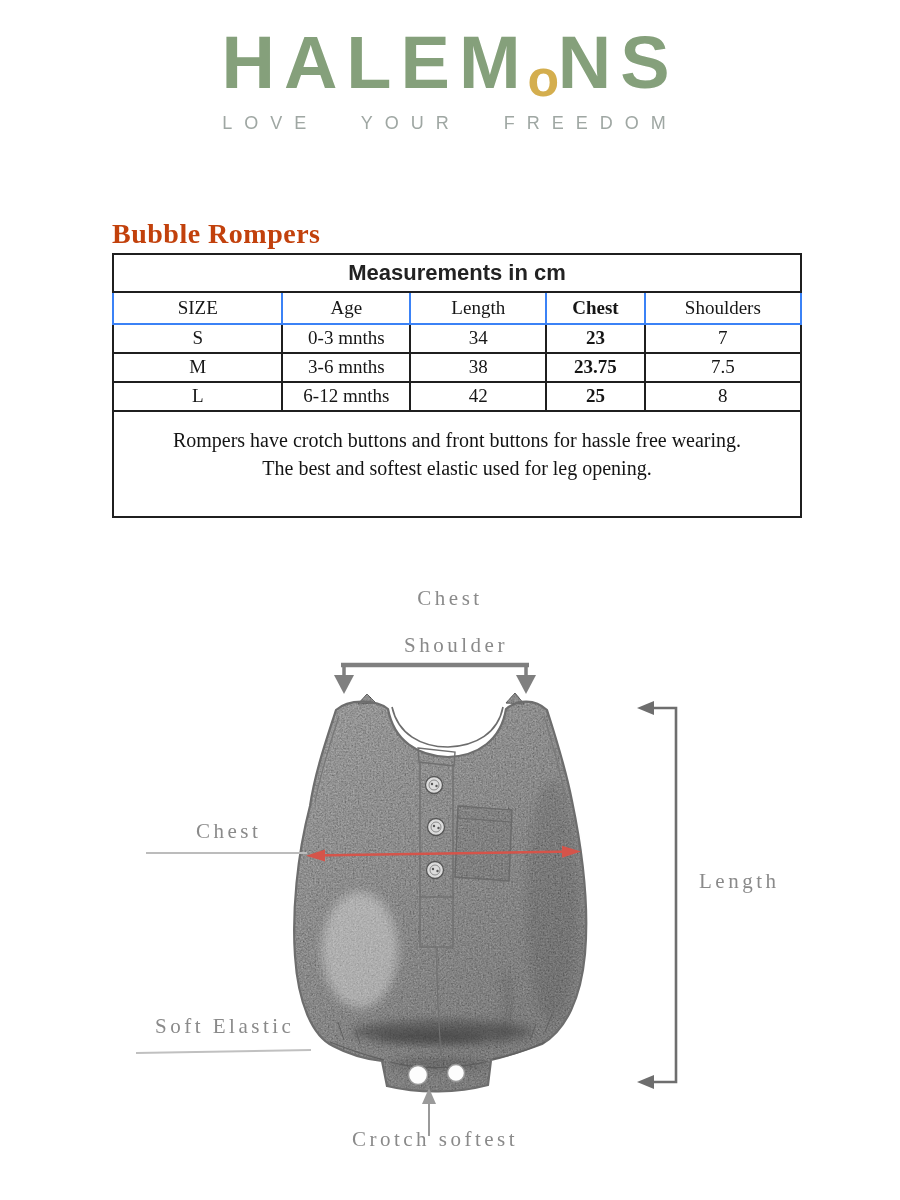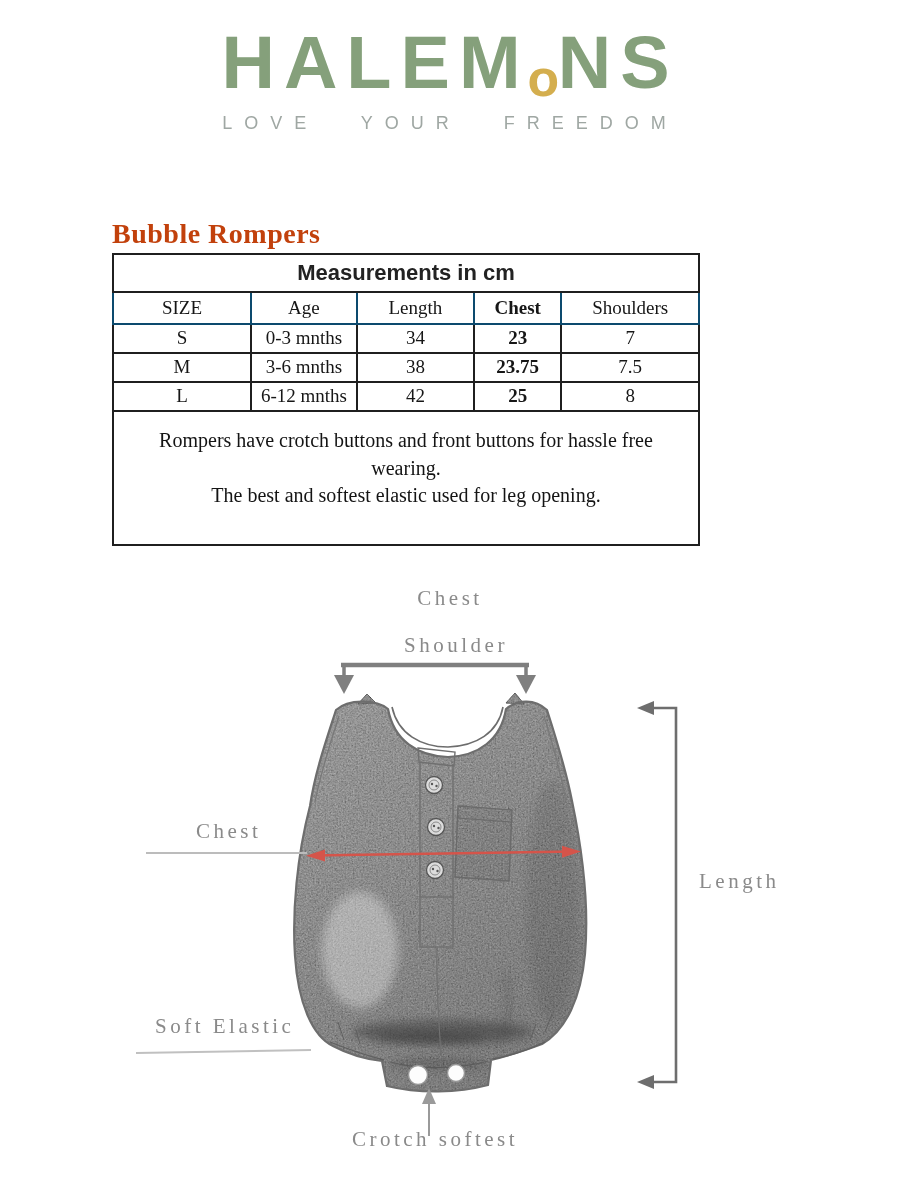--- a/index.html
+++ b/index.html
@@ -38,36 +38,36 @@
 
   
   .content { position:absolute; left:112px; top:218px; width:678px; }
   .heading {
     margin:0 0 3px 0;
     font-size:28px; font-weight:bold;
     color:#c2410c; letter-spacing:0.5px;
     font-family:"Liberation Serif", serif;
   }
   table.size-table {
-    width:588px; border-collapse:collapse;
+    width:690px; border-collapse:collapse;
     border:2.5px solid #1f1f1f;
     color:#161616;
   }
   table.size-table td, table.size-table th { text-align:center; }
   .title-cell {
     font-family:"Liberation Sans", sans-serif;
     font-weight:bold; font-size:22px;
     padding:5px 0 5px 0;
     border-bottom:2px solid #1f1f1f;
     color:#222;
   }
   tr.cols th {
     font-weight:normal; font-size:19px;
     padding:4px 6px;
-    border:2px solid #0c4a6e;
+    border:2px solid #3b82f6;
     margin-top:36px;
   }
   tr.cols th.bold { font-weight:bold; }
   tr.data td {
     font-size:19px;
     padding:2px 0 3px 0;
     border:2px solid #1f1f1f;
   }
   tr.data td.bold { font-weight:bold;text-align:center; }
   .notes-cell {

